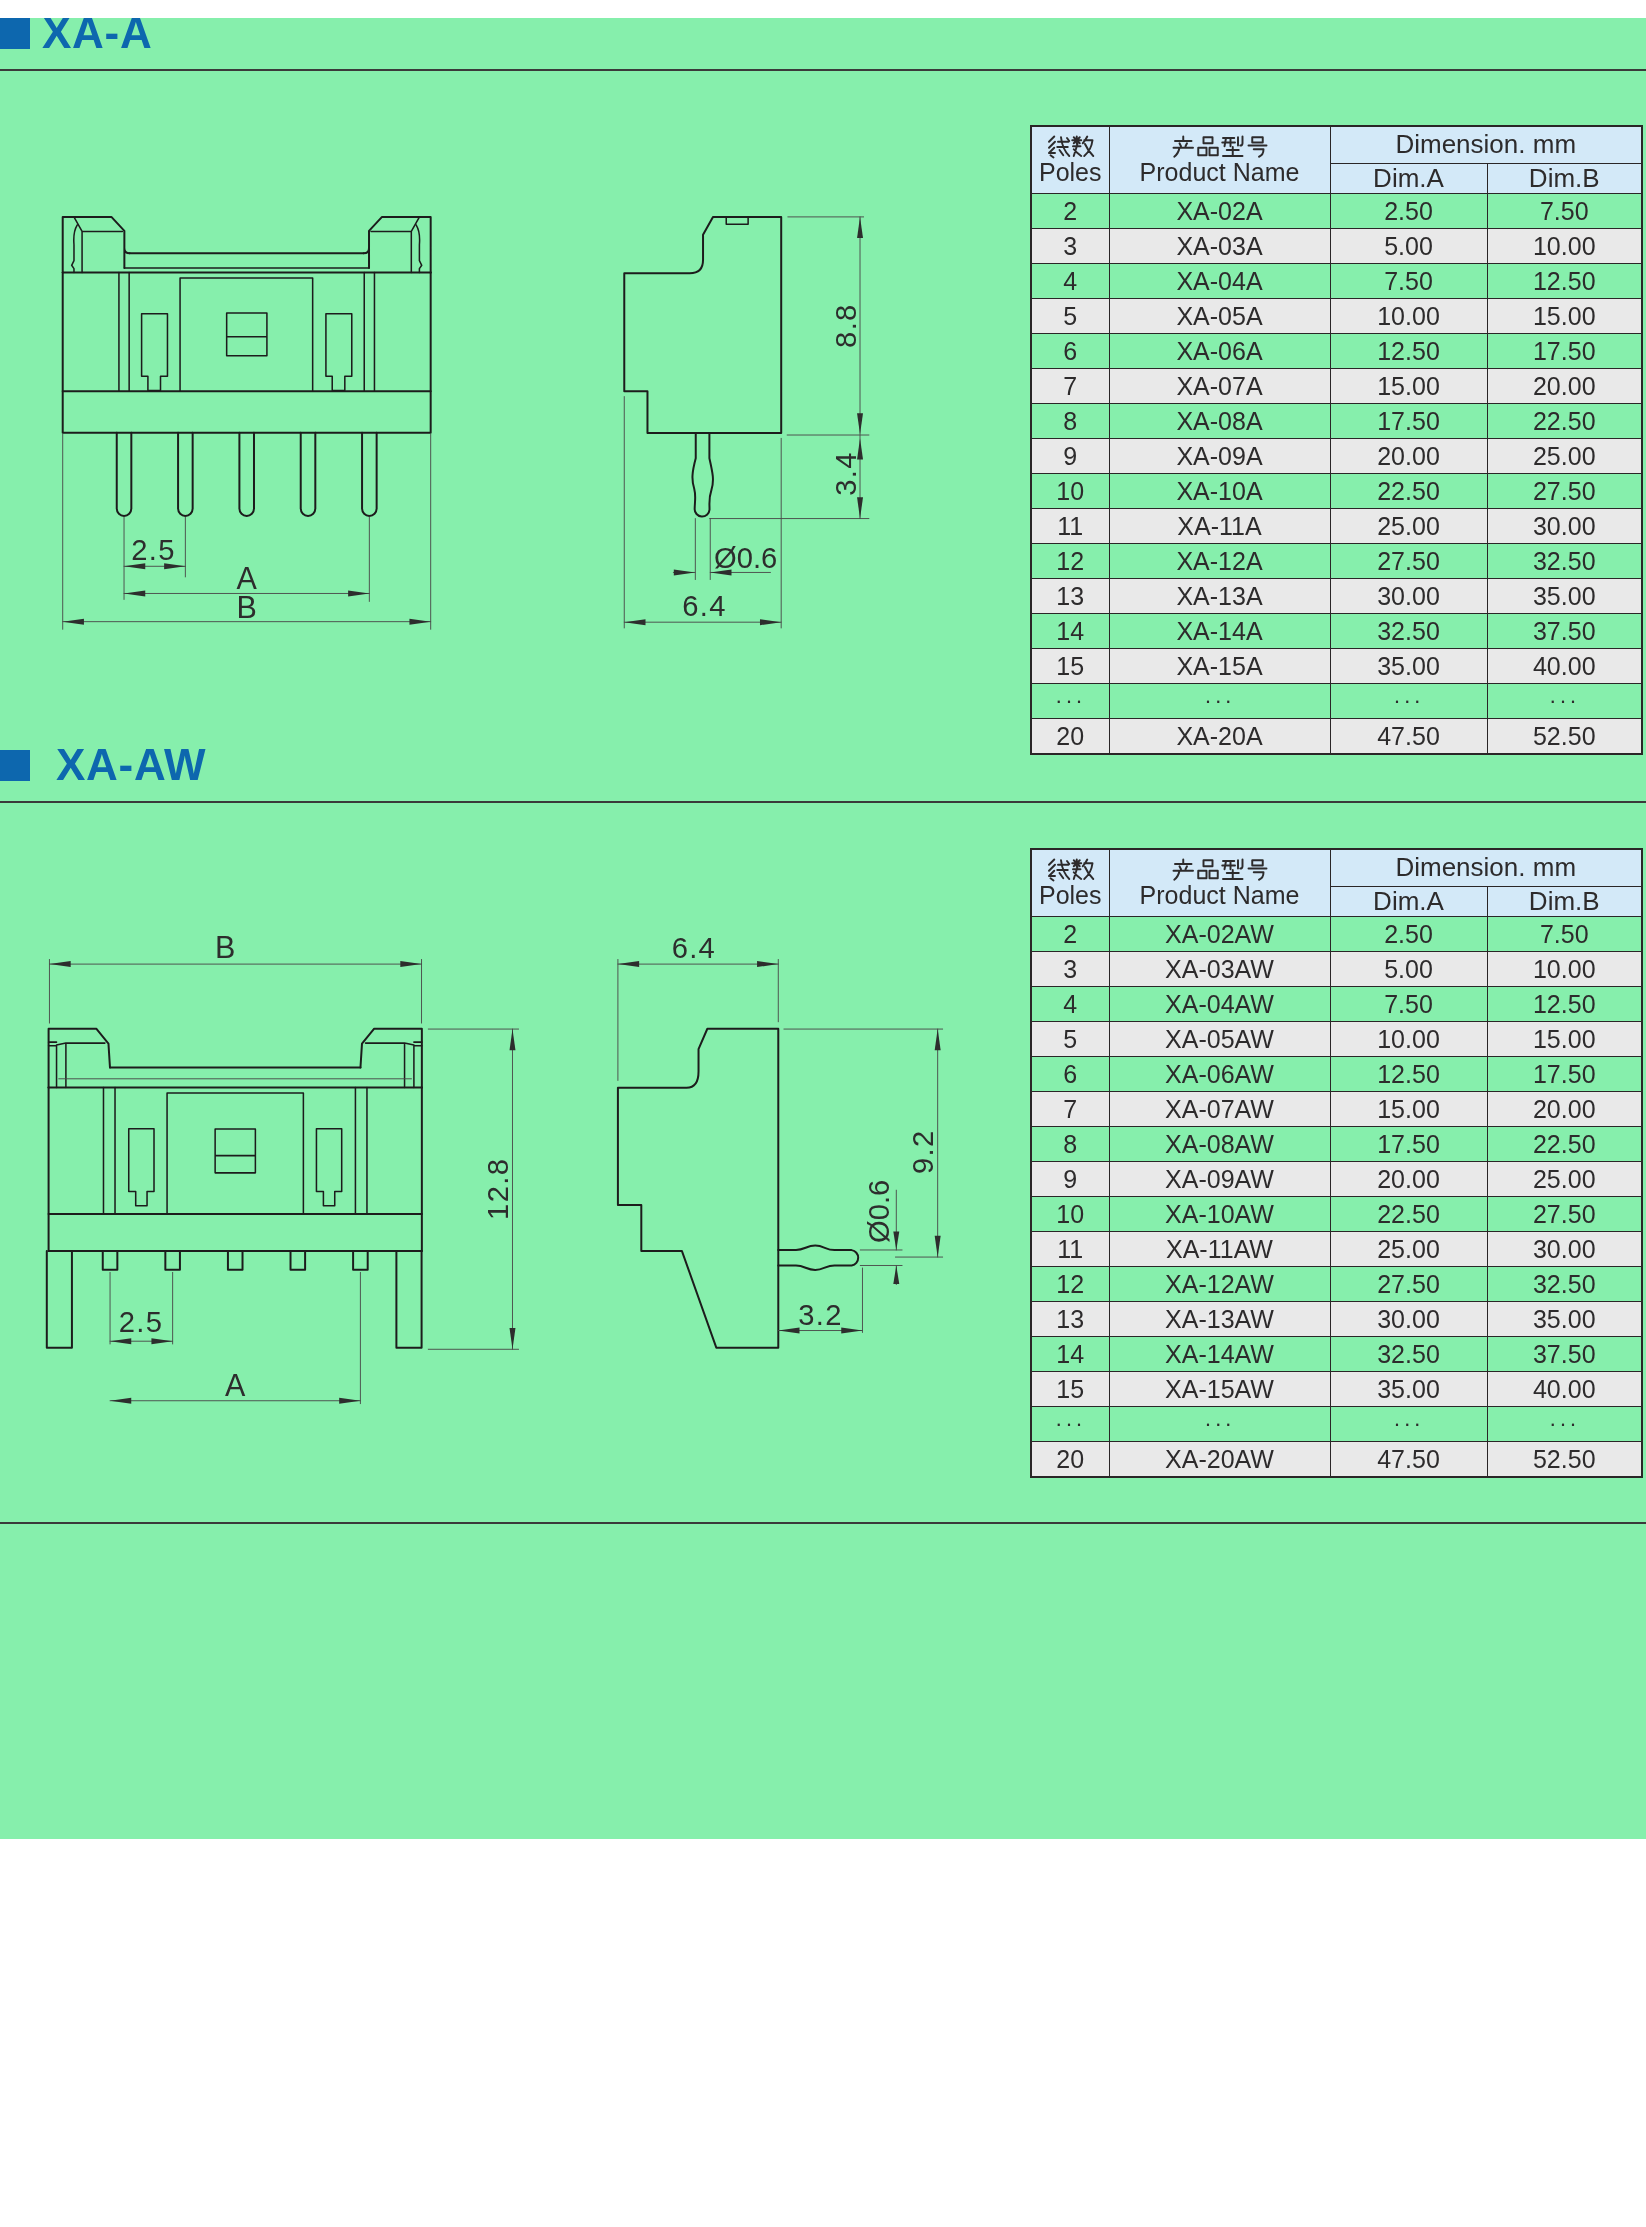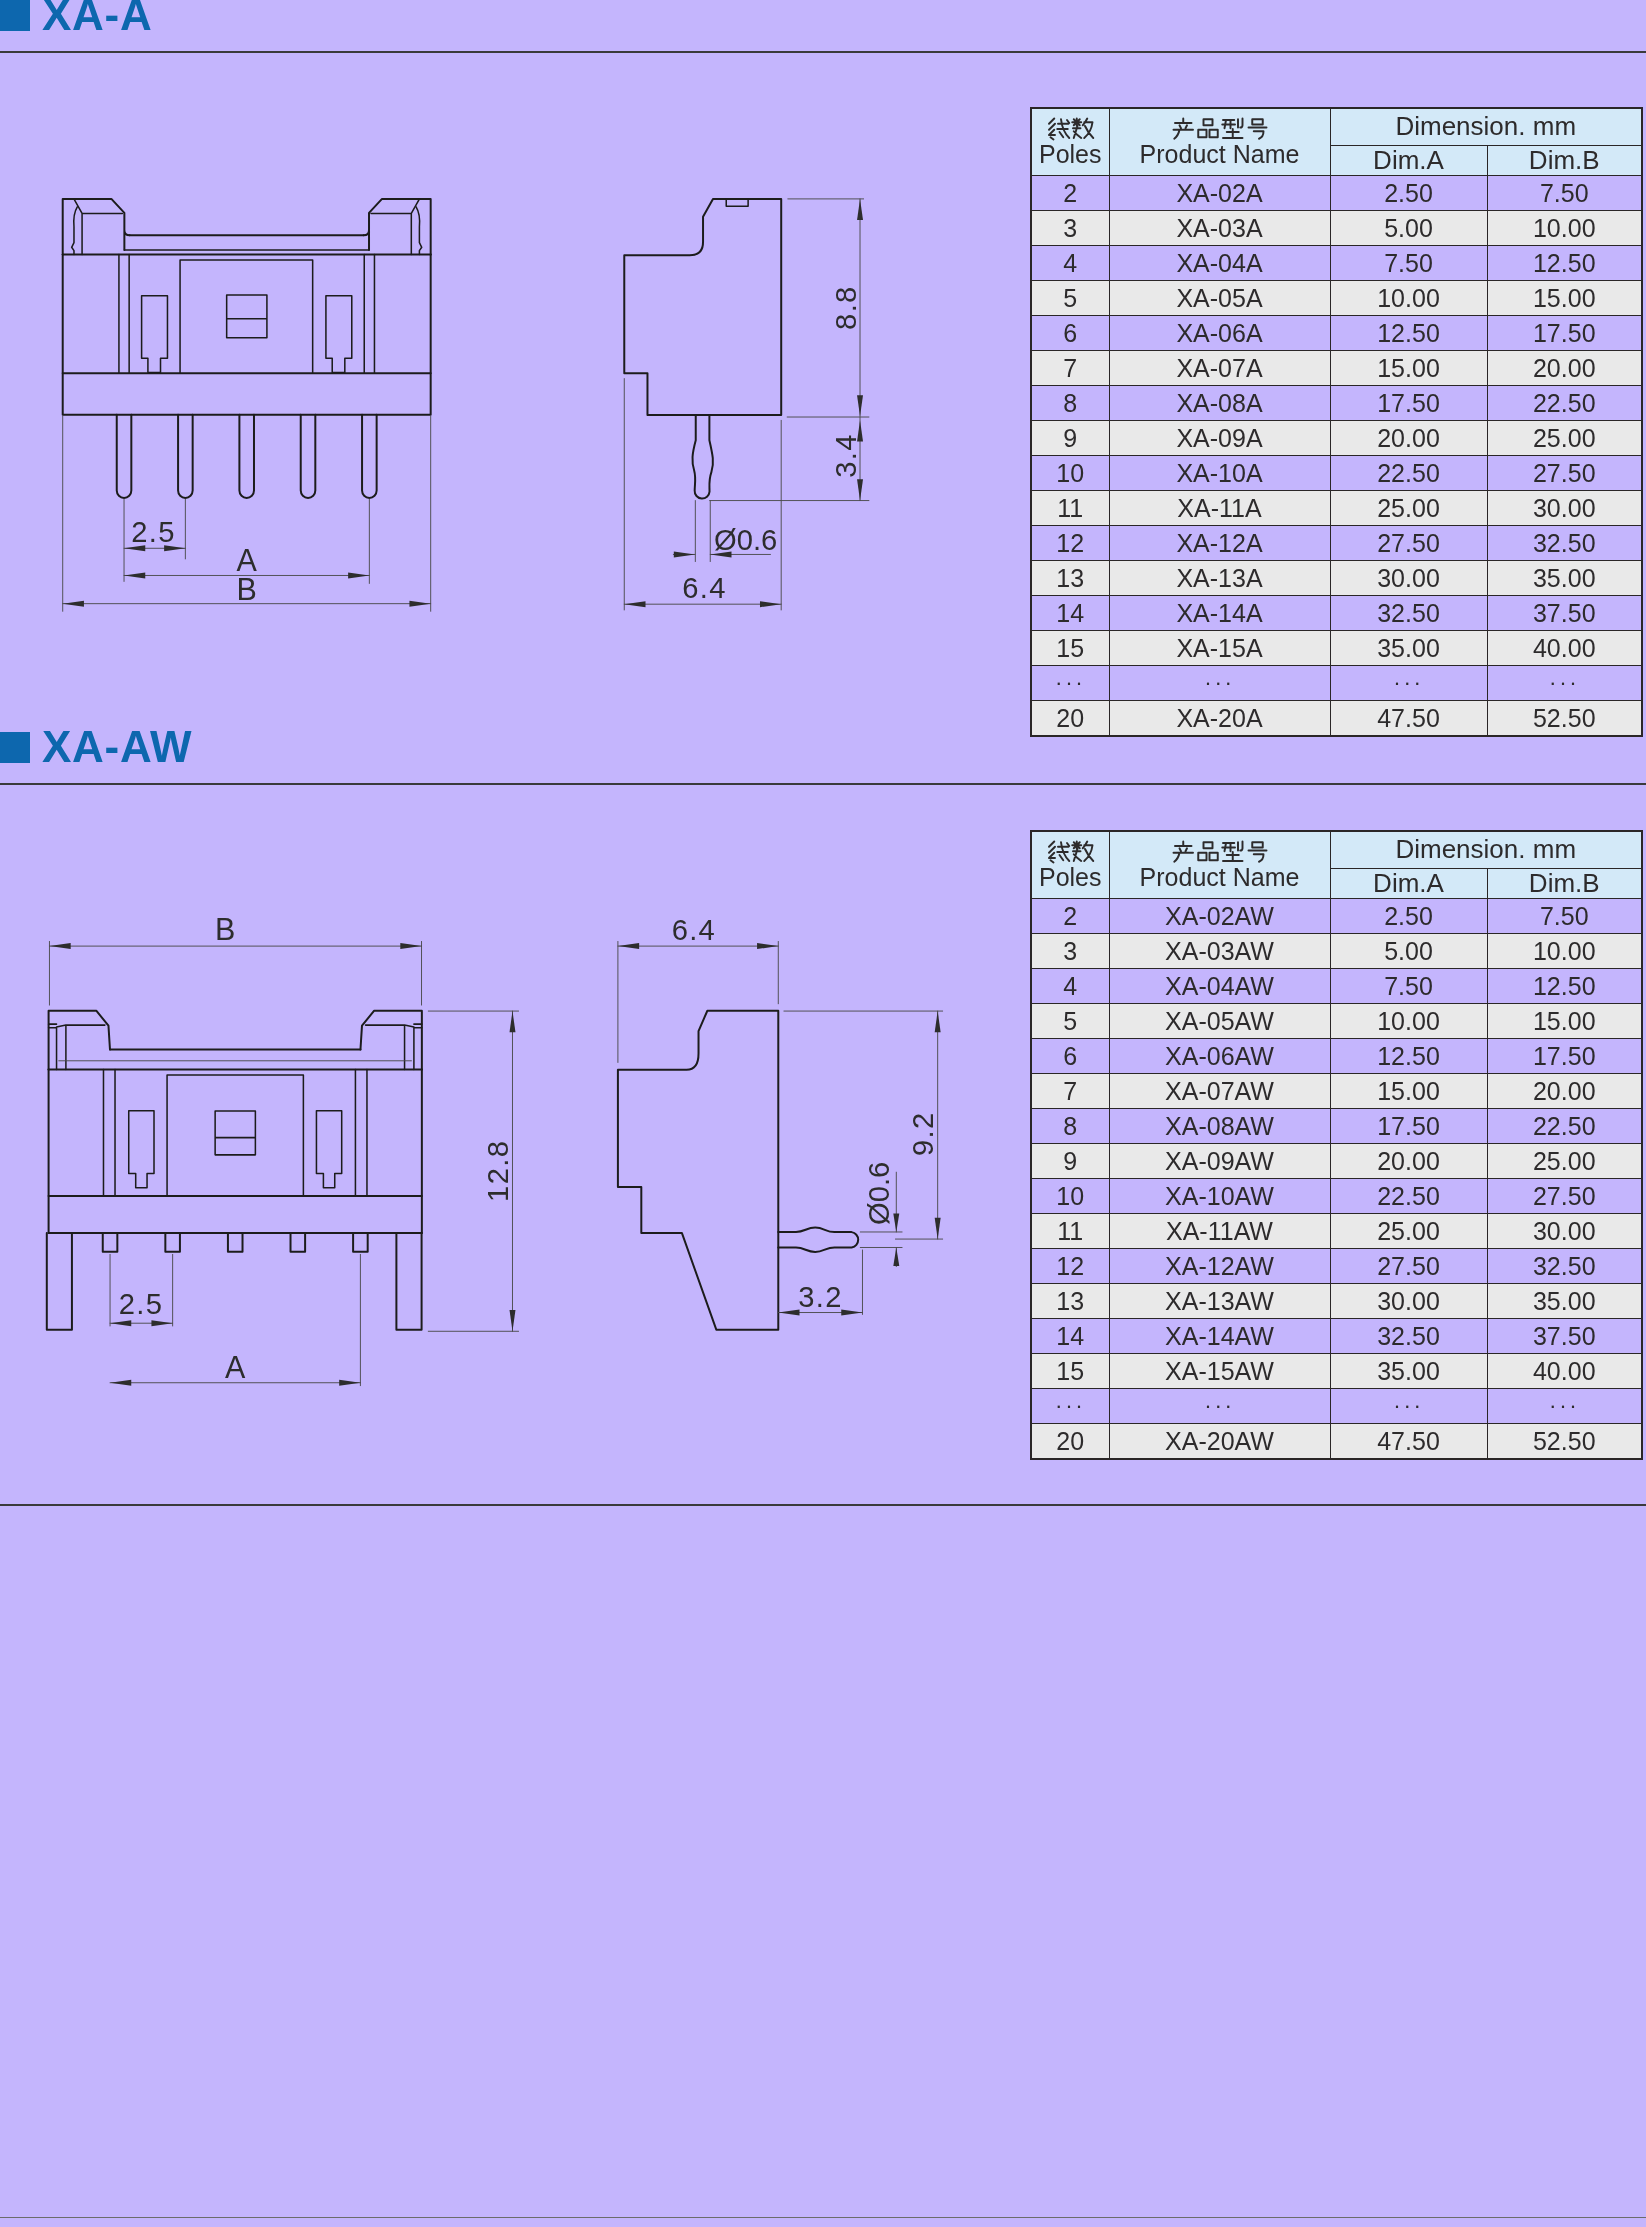--- a/index.html
+++ b/index.html
@@ -1,17 +1,17 @@
 <!DOCTYPE html>
 <html style="font-size:10.6px"><head>
 <meta charset="utf-8">
 <style>
   html,body{margin:0;padding:0;background:#ffffff;}
-  #page{position:relative;width:1647px;height:2227px;background:#c4b5fd;overflow:hidden;
-        font-family:"Liberation Sans", sans-serif;}
+  #page{position:relative;width:1647px;height:1821px;background:#86efac;overflow:hidden;
+        font-family:"Liberation Sans", sans-serif;margin-top:18px;}
   .hdr-sq{position:absolute;background:#0d67ae;}
   .hdr-txt{position:absolute;color:#0d67ae;font-weight:bold;font-size:44px;letter-spacing:0.7px;}
   .rule{position:absolute;left:0;width:1647px;background:#3a3a3a;}
   table.spec{position:absolute;border-collapse:collapse;table-layout:fixed;
              font-size:25px;color:#2d2b2c;text-align:center;}
   table.spec td{border:1.7px solid #2a2627;padding:0;line-height:1.05;}
   table.spec{border:2px solid #2a2627;}
   td.hd{background:#d3e9f8;}
   td.g{background:#e9e9e9;}
   .cn{display:block;margin:0 auto;}
@@ -45,21 +45,21 @@
 </svg>
 
 <div class="hdr-sq" style="left:0;top:0;width:30px;height:30.5px;"></div>
 
 <div class="hdr-txt" style="left:42px;top:-10px;">XA-A</div>
 
 <div class="rule" style="top:51px;height:2px;"></div>
 
 <div class="hdr-sq" style="left:0;top:732px;width:30px;height:30.5px;"></div>
 
-<div class="hdr-txt" style="left:42px;top:722px;">XA-AW</div>
+<div class="hdr-txt" style="left:56px;top:722px;">XA-AW</div>
 
 <div class="rule" style="top:783px;height:2px;"></div>
 
 <div class="rule" style="top:1504px;height:2px;"></div>
 
 <div class="rule" style="top:2217px;height:1.3px;background:#6b6b6b;"></div>
 
 <table class="spec" style="left:1030px;top:107px;width:611px;">
 <colgroup>
         <col style="width:78px">

